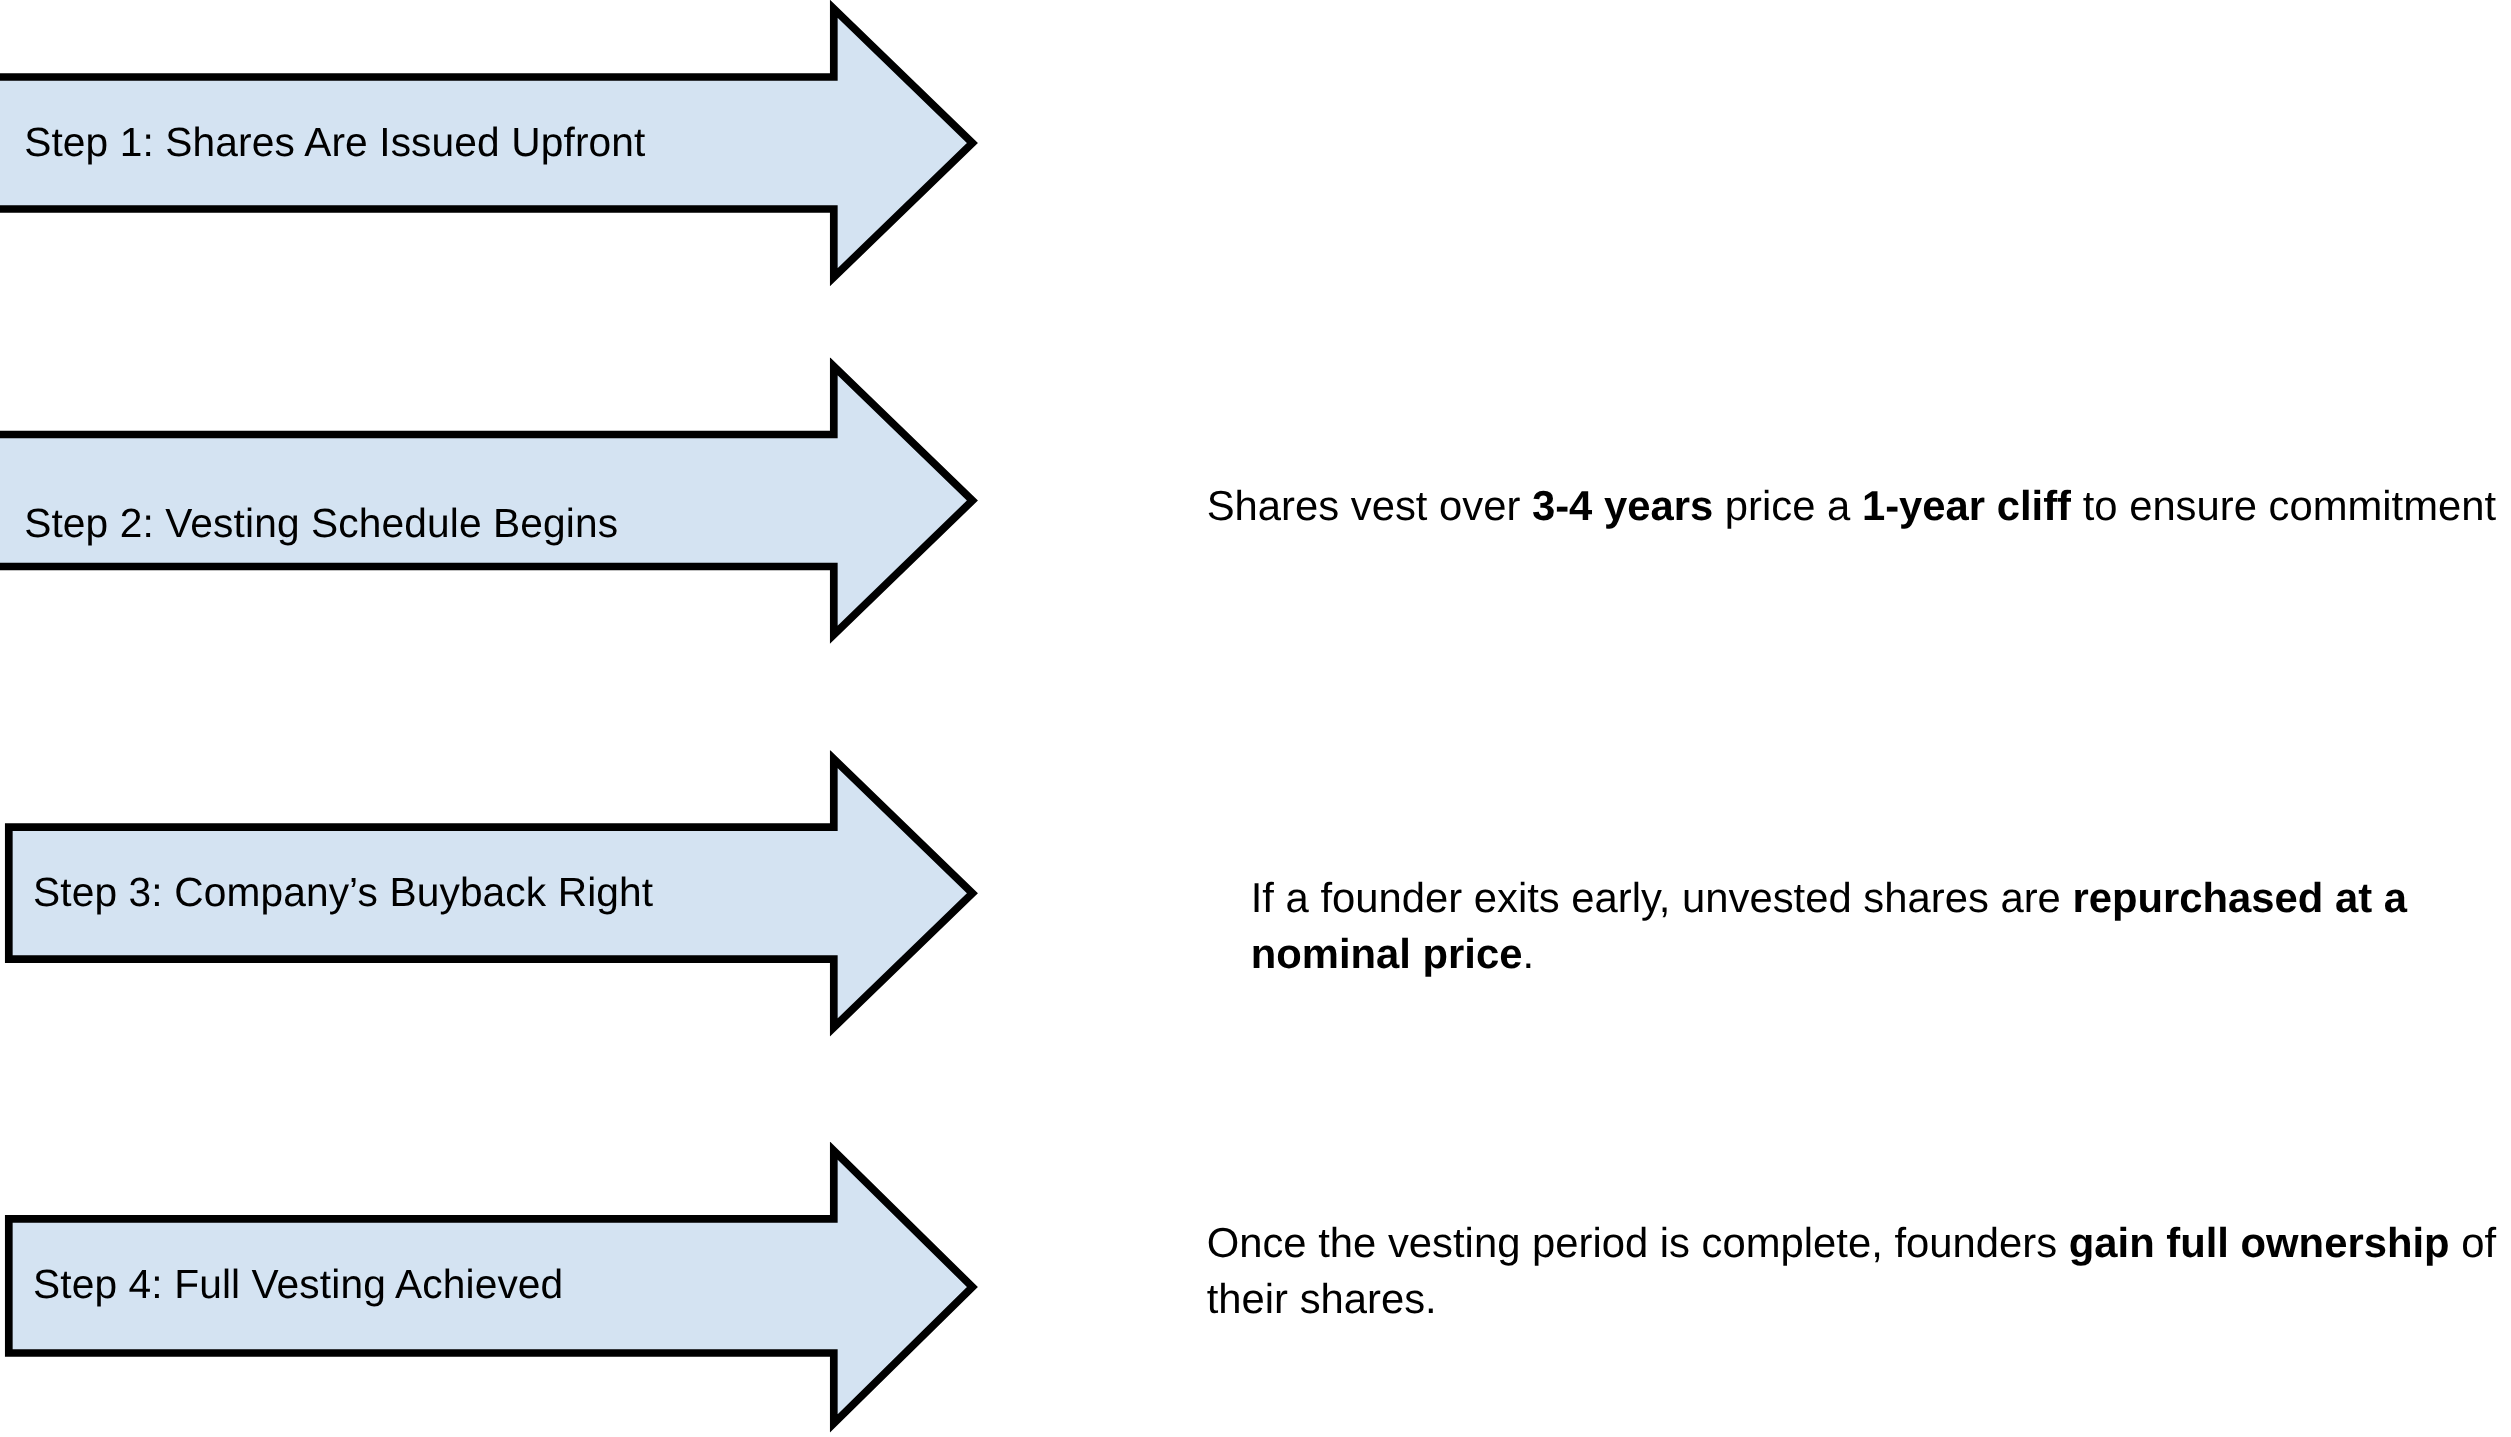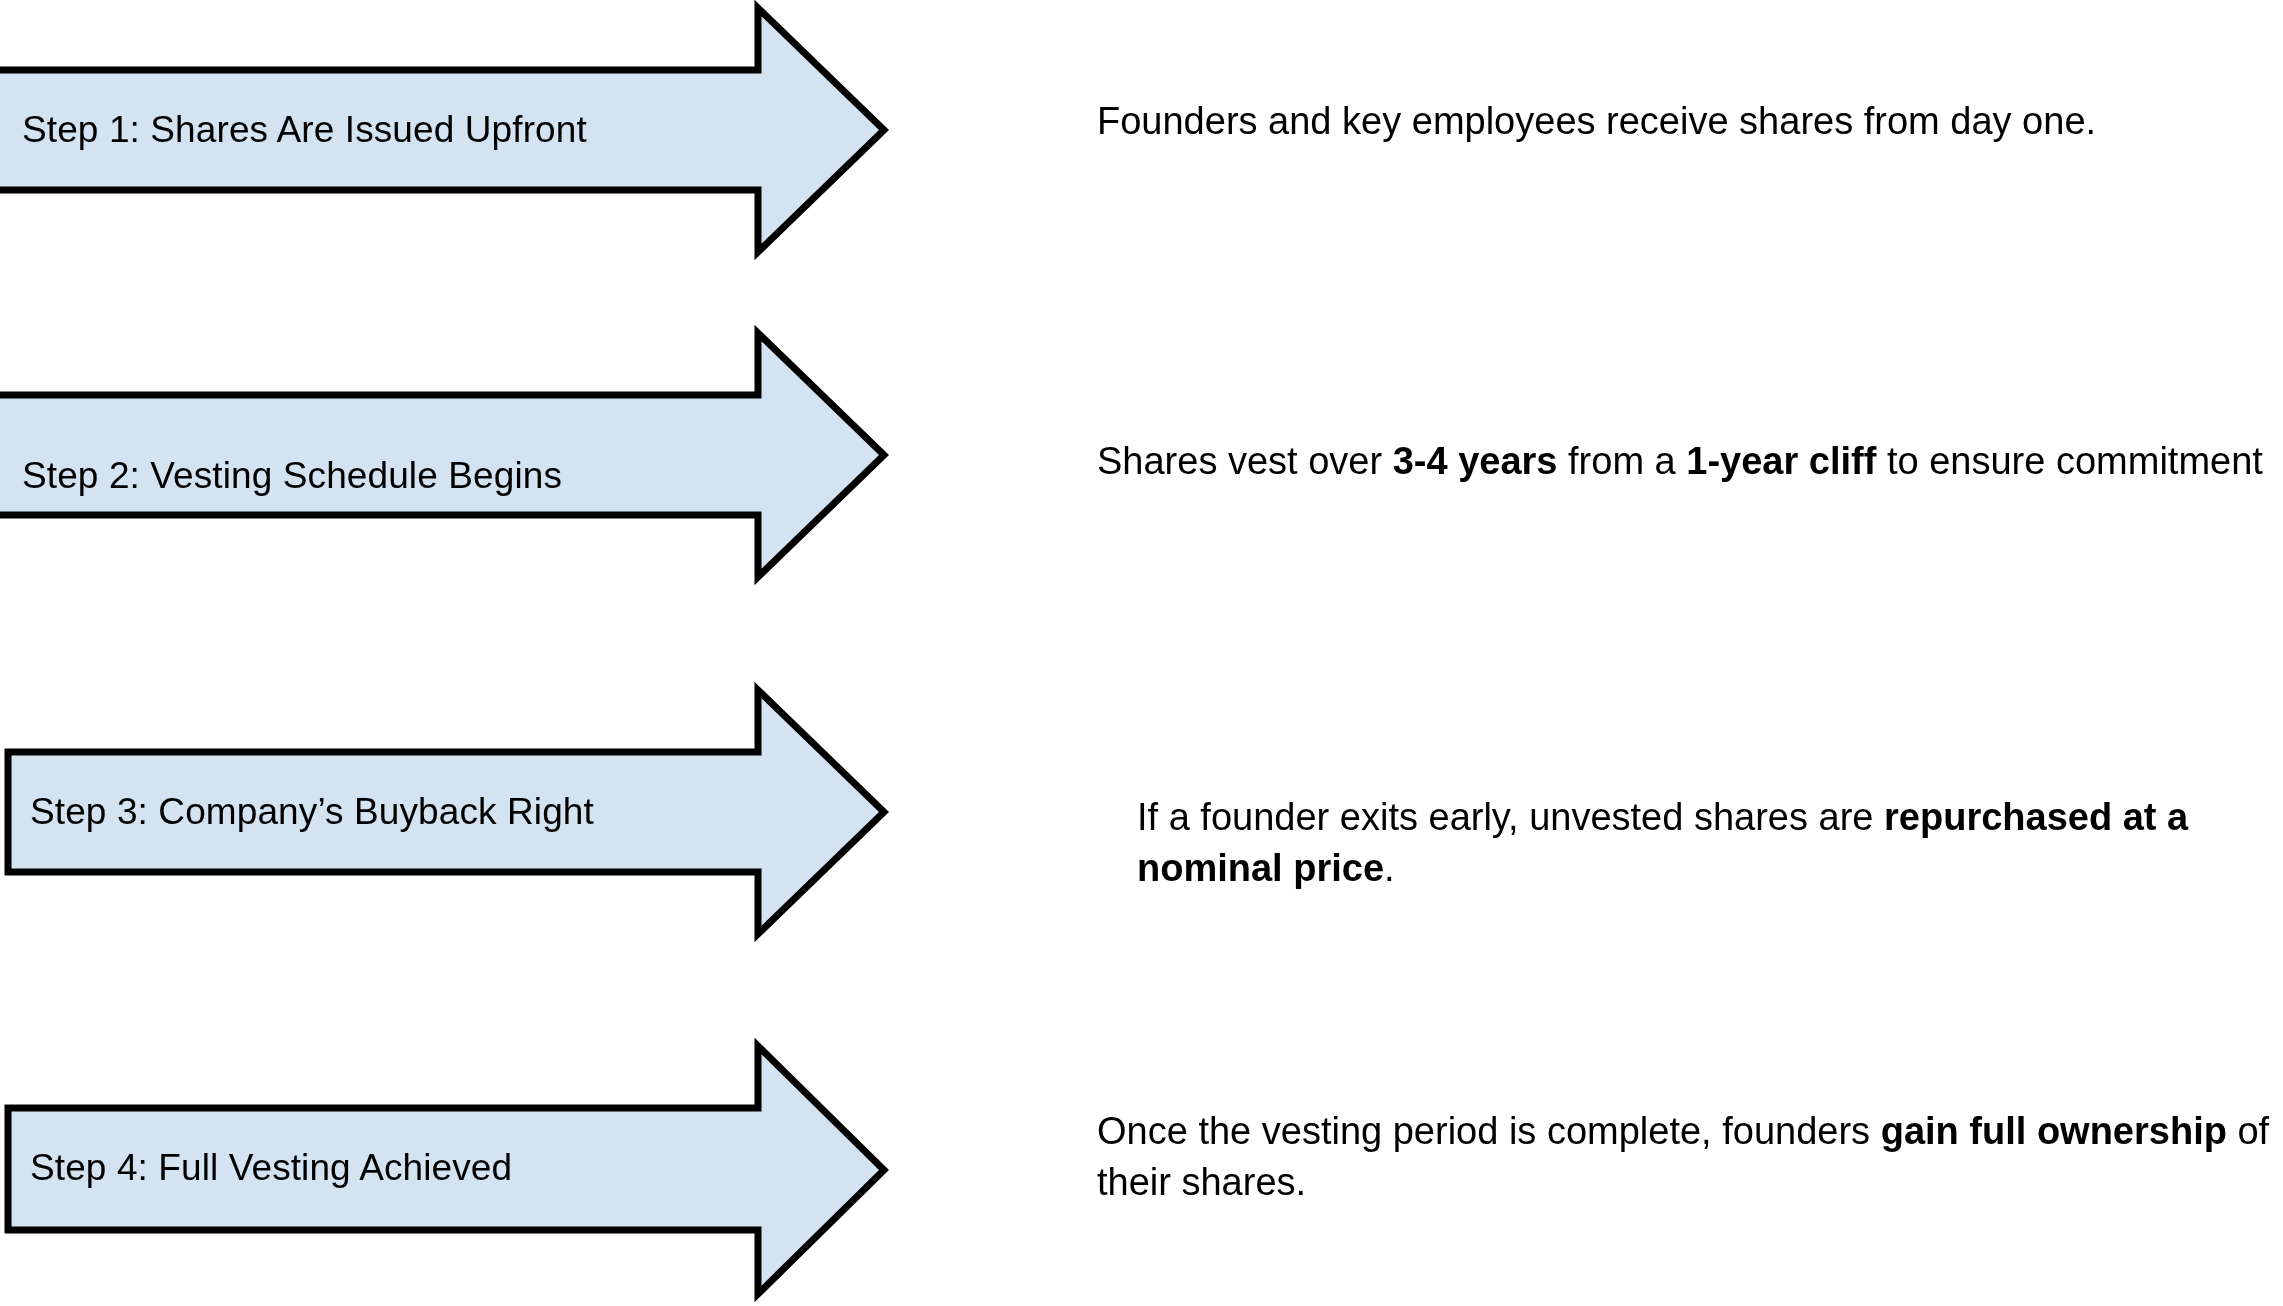--- a/index.html
+++ b/index.html
@@ -80,30 +80,29 @@
 
 <div id="canvas">
 
   <div class="arrow-row" id="row-1">
     <svg class="arrow-svg" width="1000" height="265" viewBox="0 0 1000 265">
       <polygon points="-10,70 758,70 758,8 884,130 758,252 758,190 -10,190" fill="#d4e3f2" stroke="#000000" stroke-width="7" stroke-linejoin="miter"></polygon>
     </svg>
   </div>
   <div class="arrow-label" id="label-1">Step 1: Shares Are Issued Upfront</div>
 
-  <div class="desc" id="desc-1"><span>Founders and key employees receive shares from day one.</span></div>
 
   <div class="arrow-row" id="row-2">
     <svg class="arrow-svg" width="1000" height="265" viewBox="0 0 1000 265">
       <polygon points="-10,70 758,70 758,8 884,130 758,252 758,190 -10,190" fill="#d4e3f2" stroke="#000000" stroke-width="7" stroke-linejoin="miter"></polygon>
     </svg>
   </div>
   <div class="arrow-label" id="label-2">Step 2: Vesting Schedule Begins</div>
 
-  <div class="desc" id="desc-2"><span>Shares vest over </span><b>3-4 years</b><span> from a </span><b>1-year cliff</b><span> to ensure commitment</span></div>
+  <div class="desc" id="desc-2"><span>Shares vest over </span><b>3-4 years</b><span> price a </span><b>1-year cliff</b><span> to ensure commitment</span></div>
 
   <div class="arrow-row" id="row-3">
     <svg class="arrow-svg" width="1000" height="265" viewBox="0 0 1000 265">
       <polygon points="8,70 758,70 758,8 884,130 758,252 758,190 8,190" fill="#d4e3f2" stroke="#000000" stroke-width="7" stroke-linejoin="miter"></polygon>
     </svg>
   </div>
   <div class="arrow-label" id="label-3">Step 3: Company’s Buyback Right</div>
 
   <div class="desc" id="desc-3"><span>If a founder exits early, unvested shares are </span><b>repurchased at a nominal price</b><span>.</span></div>
 

